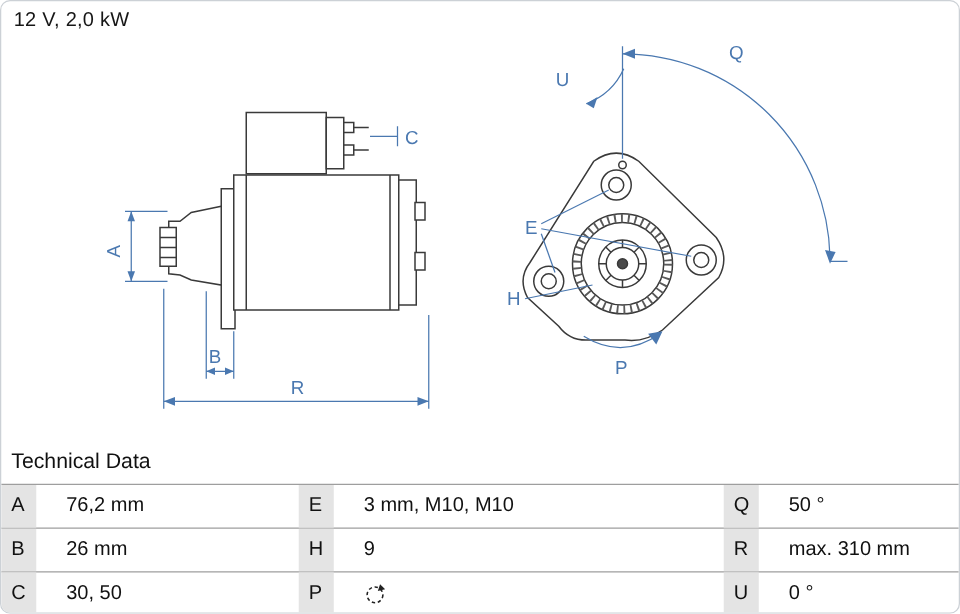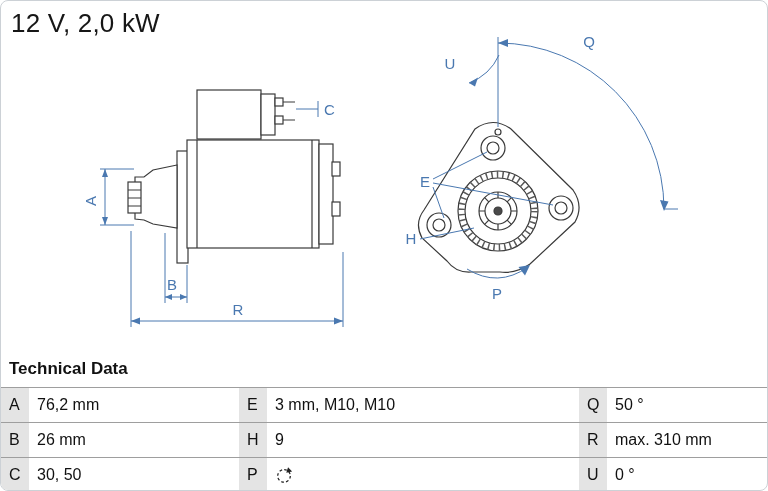--- a/index.html
+++ b/index.html
@@ -11,50 +11,50 @@
     height: 491px;
     background: #ffffff;
     border: 1px solid #ccd1d6;
     border-radius: 8px;
     overflow: hidden;
   }
   .title {
     position: absolute;
     top: 7px;
     left: 10px;
-    font-size: 26px;
+    font-size: 16px;
     color: #161616;
     letter-spacing: 0.2px;
   }
   .drawing-svg { position: absolute; top: 0; left: 0; }
   .tech-title {
     position: absolute;
     top: 358px;
     left: 8px;
     font-size: 17px;
-    font-weight: bold;
+    font-weight: normal;
     color: #111111;
   }
   .spec-table { position: absolute; top: 386px; left: 0; width: 100%; }
   .spec-row {
     display: grid;
     grid-template-columns: 28px 210px 28px 312px 28px minmax(0,1fr);
     border-top: 1px solid #9e9e9e;
     height: 35px;
   }
   .spec-key {
     background: #e4e4e4;
     display: flex; align-items: center;
     padding-left: 8px;
     font-size: 16px; color: #111111;
   }
   .spec-val {
     display: flex; align-items: center;
     padding-left: 8px;
-    font-size: 16px; color: #111111;
+    font-size: 16px; color: #111111; margin-left: 16px;
   }
   .dim-label { font-size: 15px; fill: #4a78b0; }
 </style>
 </head>
 <body>
 
 <div class="page">
 
   <svg class="drawing-svg" width="768" height="358" viewBox="0 0 768 358">
 

